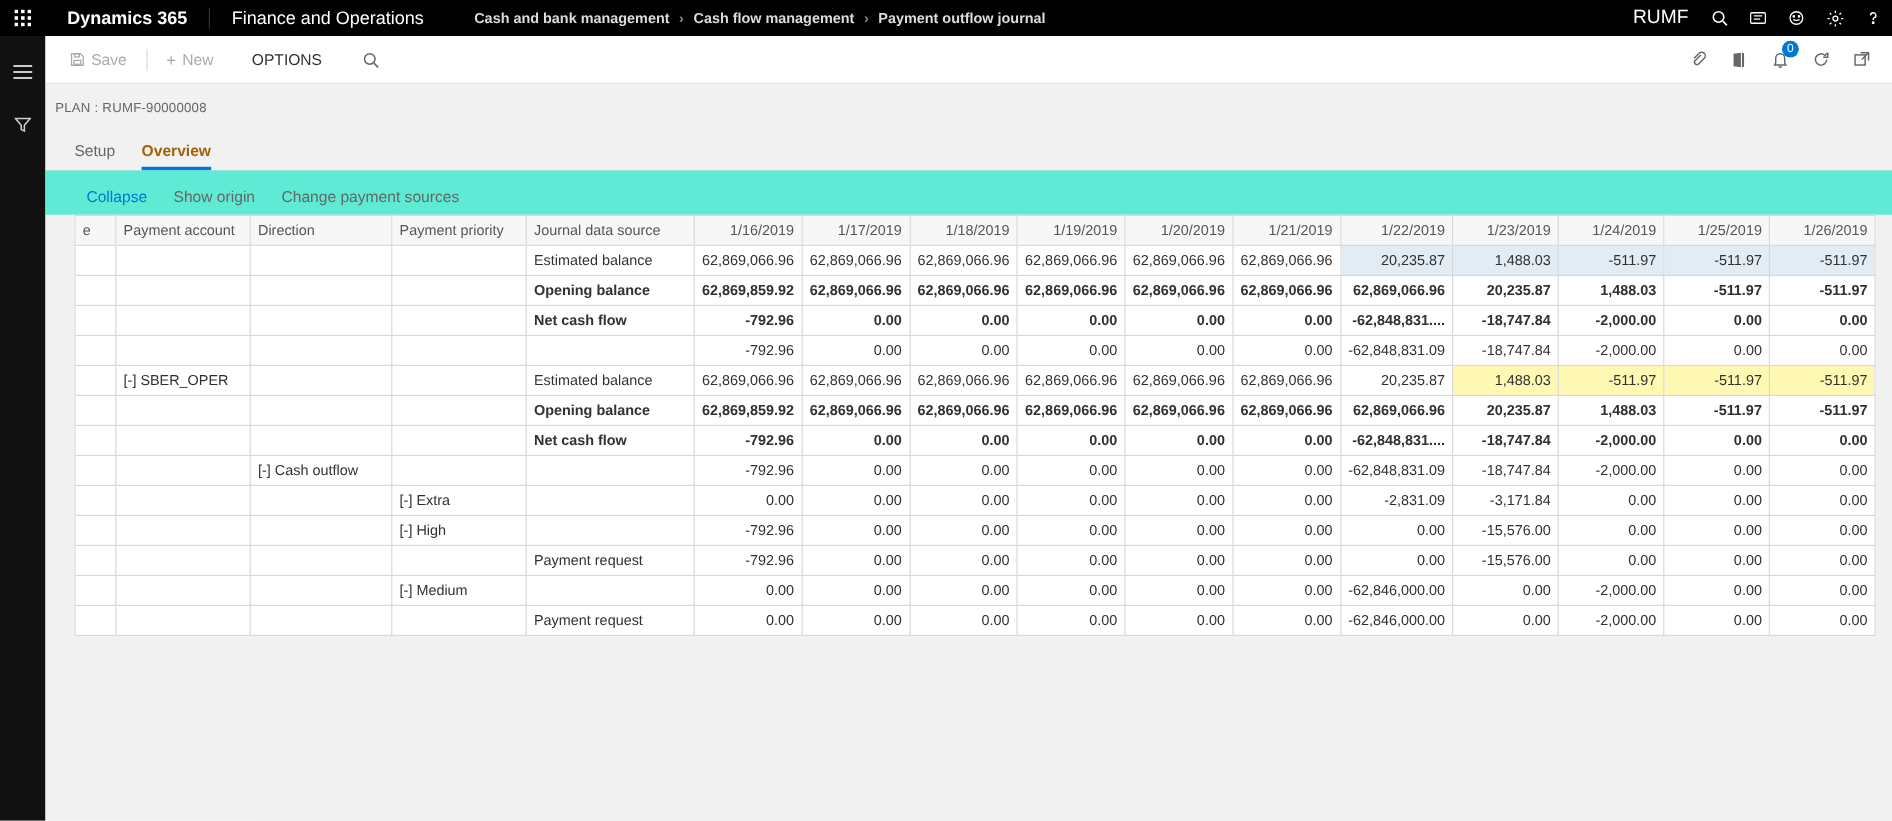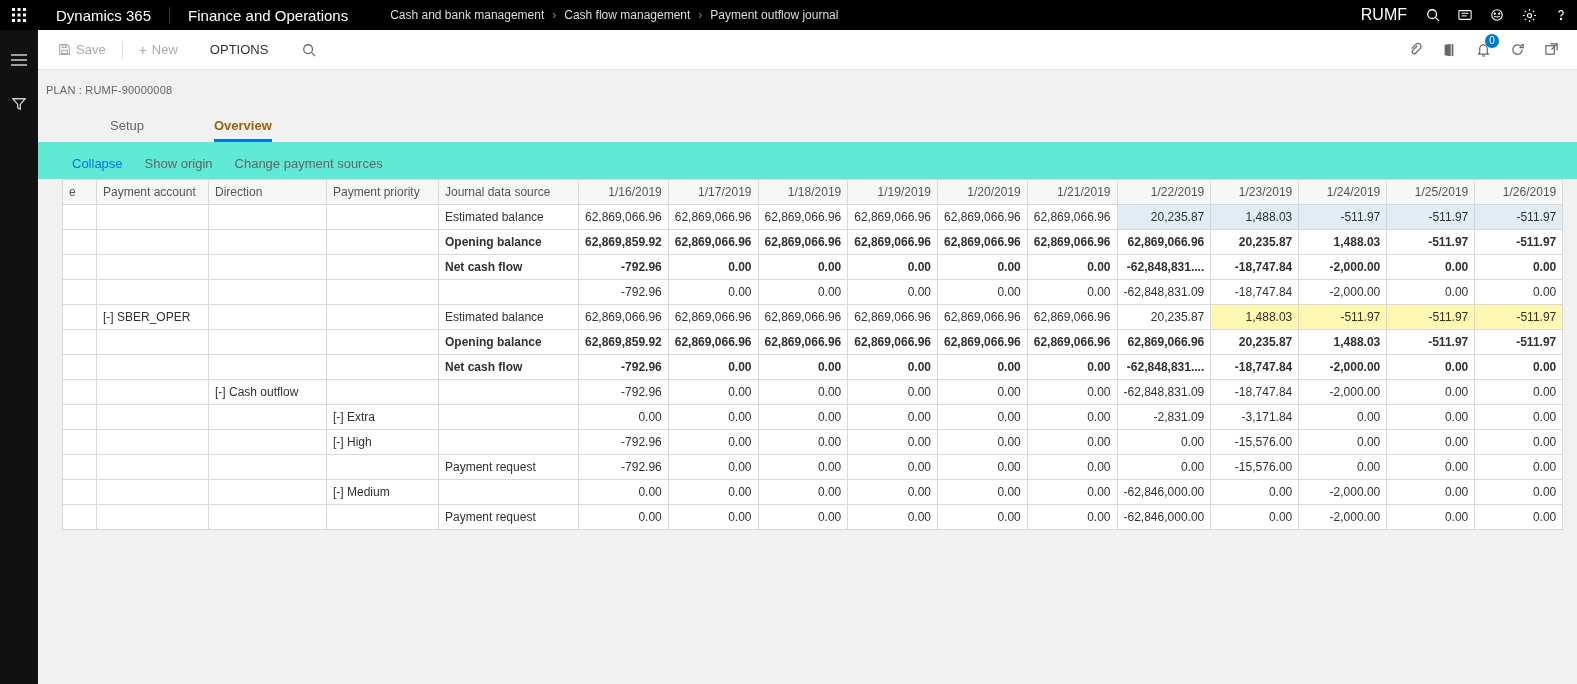--- a/index.html
+++ b/index.html
@@ -2,23 +2,23 @@
 <html><head>
 <meta charset="utf-8">
 <style>
   * { box-sizing: border-box; margin: 0; padding: 0; }
   html, body { height: 100%; font-family: "Segoe UI", Arial, sans-serif; font-size: 13px; color: #323130; background: #fff; }
   body { width: 1577px; height: 684px; overflow: hidden; position: relative; }
 
   
   .topbar { display: flex; align-items: center; height: 30px; background: #000; color: #fff; font-size: 14px; }
   .topbar .waffle { width: 38px; height: 30px; display: flex; align-items: center; justify-content: center; background: #000; cursor: pointer; }
-  .topbar .brand { padding: 0 18px; font-size: 15px; font-weight: 400; }
+  .topbar .brand { padding: 0 18px; font-size: 15px; font-weight: 700; }
   .topbar .suite { padding: 0 18px; font-size: 15px; font-weight: 400; border-left: 1px solid #333; }
-  .topbar .breadcrumb { display: flex; align-items: center; gap: 8px; padding-left: 24px; font-size: 12px; color: #ddd; }
+  .topbar .breadcrumb { display: flex; align-items: center; gap: 8px; padding-left: 24px; font-size: 12px; color: #ddd; font-weight: bold; }
   .topbar .breadcrumb .sep { color: #888; }
   .topbar .spacer { flex: 1; }
   .topbar .user { font-size: 16px; padding: 0 10px; }
   .topbar .ticon { width: 32px; height: 30px; display: flex; align-items: center; justify-content: center; cursor: pointer; color: #fff; }
 
   
   .leftrail { position: absolute; top: 30px; left: 0; width: 38px; bottom: 0; background: #111; display: flex; flex-direction: column; align-items: center; gap: 20px; padding-top: 18px; }
   .leftrail .ricon { width: 38px; height: 24px; display: flex; align-items: center; justify-content: center; color: #ccc; cursor: pointer; }
 
   
@@ -33,21 +33,21 @@
   .actionbar .ricon { width: 28px; height: 28px; display: flex; align-items: center; justify-content: center; cursor: pointer; position: relative; }
   .badge-count { position: absolute; top: -2px; right: -2px; min-width: 14px; height: 14px; border-radius: 7px; background: #0078d4; color: #fff; font-size: 10px; display: flex; align-items: center; justify-content: center; padding: 0 2px; }
 
   
   .pagehdr { padding: 14px 24px 6px 8px; background: #f1f1f1; }
   .plan-id { font-size: 11px; color: #666; letter-spacing: 0.2px; }
   .page-title { font-size: 20px; font-weight: 600; color: #323130; margin-top: 2px; }
 
   
   .tabs { display: flex; gap: 22px; padding: 10px 24px 0 24px; background: #f1f1f1; }
-  .tab { font-size: 13px; color: #666; padding: 6px 0; cursor: pointer; border-bottom: 3px solid transparent; margin-left: 48px; }
+  .tab { font-size: 13px; color: #666; padding: 6px 0; cursor: pointer; border-bottom: 3px solid transparent; }
   .tab.active { color: #a16207; font-weight: 600; border-bottom-color: #0078d4; }
 
   
   .toolbar { display: flex; gap: 22px; padding: 14px 24px 8px 34px; background: #5eead4; font-size: 13px; }
   .tlink { color: #666; cursor: pointer; }
   .tlink.accent { color: #0078d4; }
 
   
   .gridwrap { flex: 1; background: #f1f1f1; padding: 0 10px 0 24px; overflow: auto; }
   table.grid { border-collapse: collapse; background: #fff; table-layout: fixed; font-size: 12px; }

